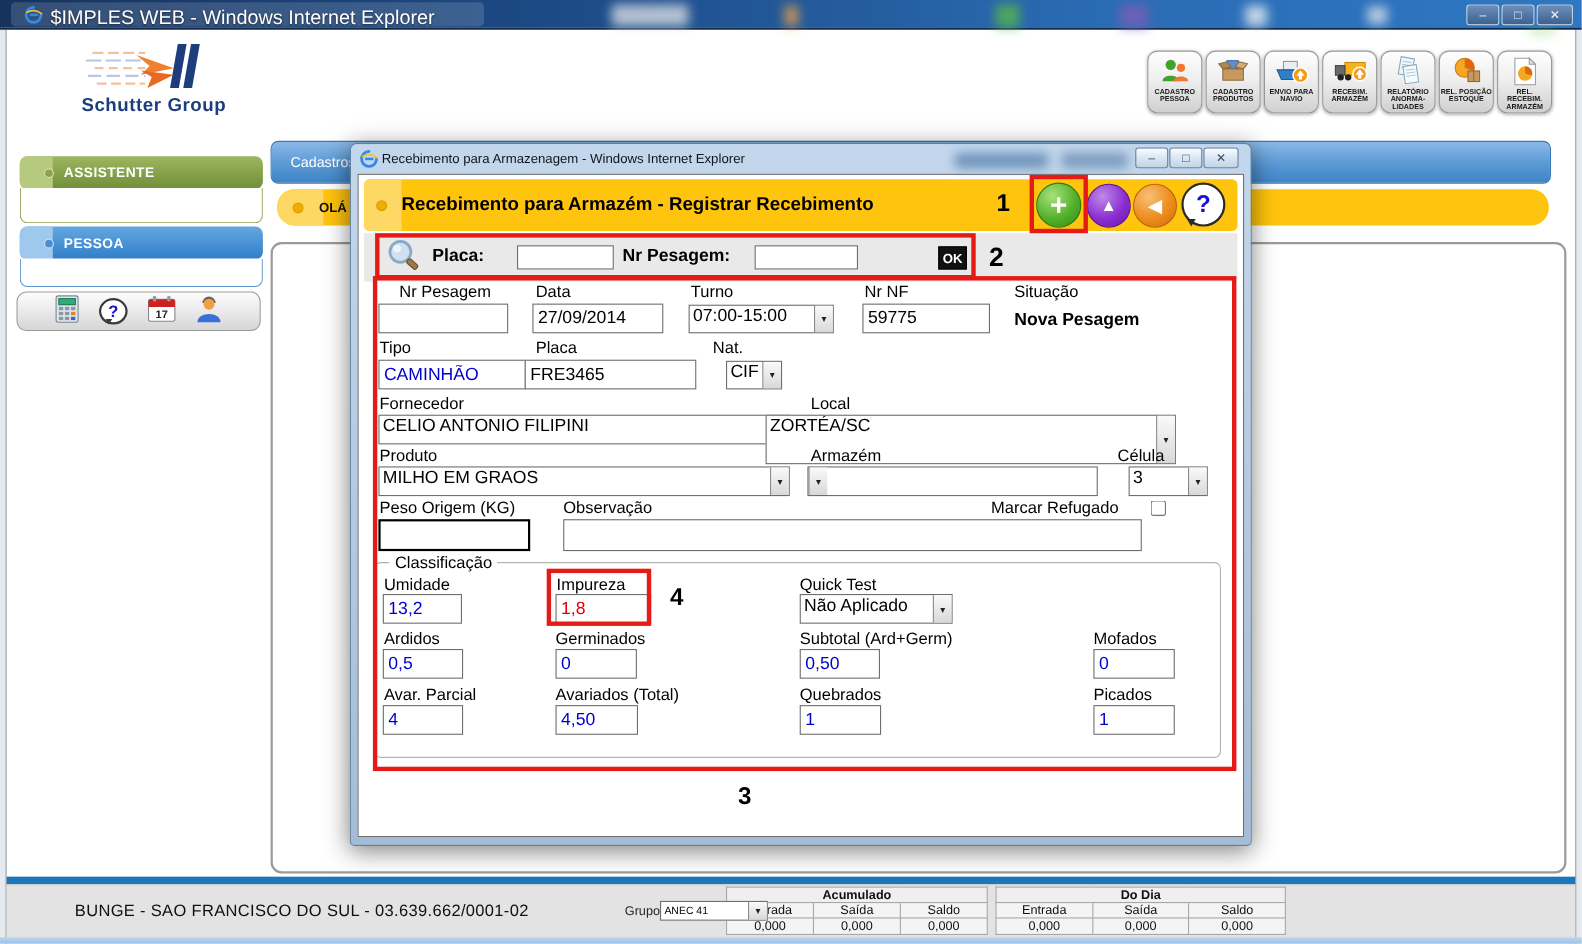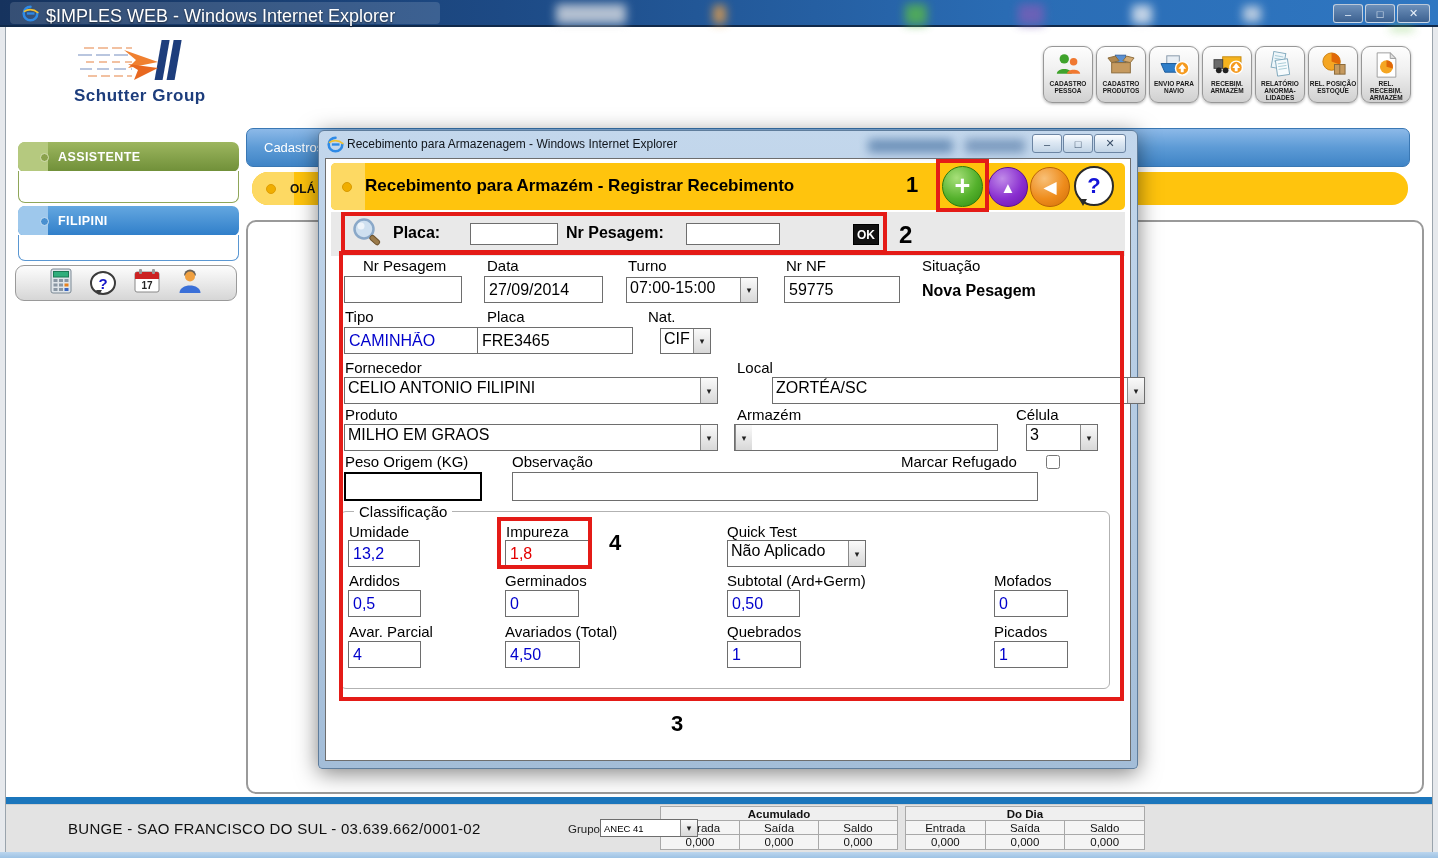--- a/index.html
+++ b/index.html
@@ -259,21 +259,21 @@
 
   <div class="abs acc-hdr" style="top:142px;background:linear-gradient(#9db65f,#6f8f38)">
     <div class="notch" style="background:#b5c97f"></div>
     <div class="dot" style="background:#8aa24c;border:1px solid #d6e0b4"></div>
     <span class="t">ASSISTENTE</span>
   </div>
   <div class="abs acc-body" style="top:171px;height:32px;border:1px solid #8fa659;border-top:0"></div>
   <div class="abs acc-hdr" style="top:206px;background:linear-gradient(#64a7e0,#2f7ec9)">
     <div class="notch" style="background:#9ec8ec"></div>
     <div class="dot" style="background:#4a90d0;border:1px solid #c8e0f4"></div>
-    <span class="t">FILIPINI</span>
+    <span class="t">PESSOA</span>
   </div>
   <div class="abs acc-body" style="top:235px;height:26px;border:1px solid #5a97d2;border-top:0"></div>
 
   <div class="abs tray">
     <span>
       <svg width="22" height="26" viewBox="0 0 22 26">
         <rect x="1" y="1" width="20" height="24" rx="2" fill="#dfe5ea" stroke="#7a8894"></rect>
         <rect x="3.5" y="3.5" width="15" height="5.5" fill="#2fae7c" stroke="#1a7a54"></rect>
         <g fill="#8a97a4">
             <rect x="3.5" y="11" width="4" height="3"></rect>
@@ -334,21 +334,21 @@
       <td class="hh">Saída</td>
       <td class="hh">Saldo</td>
     </tr>
     <tr>
       <td class="vv">0,000</td>
       <td class="vv">0,000</td>
       <td class="vv">0,000</td>
     </tr>
   </tbody>
     </table>
-  <table class="ftable" style="left:905px;top:806px;width:240px">
+  <table class="ftable" style="left:905px;top:806px;width:264px">
     <tbody>
         <tr>
           <td class="tt" colspan="3">Do Dia</td>
         </tr>
     <tr>
       <td class="hh">Entrada</td>
       <td class="hh">Saída</td>
       <td class="hh">Saldo</td>
     </tr>
     <tr>
@@ -420,21 +420,21 @@
     <span class="txt">CIF</span>
     <span class="arw">▾</span>
   </div>
 
   <div class="abs lbl" style="left:345px;top:359px">Fornecedor</div>
   <div class="abs lbl" style="left:737px;top:359px">Local</div>
   <div class="sel" style="left:344px;top:377px;width:374px;height:27px">
     <span class="txt">CELIO ANTONIO FILIPINI</span>
     <span class="arw">▾</span>
   </div>
-  <div class="sel" style="left:772px;top:377px;width:373px;height:27px">
+  <div class="sel" style="left:696px;top:377px;width:373px;height:45px">
     <span class="txt">ZORTÉA/SC</span>
     <span class="arw">▾</span>
   </div>
 
   <div class="abs lbl" style="left:345px;top:406px">Produto</div>
   <div class="abs lbl" style="left:737px;top:406px">Armazém</div>
   <div class="abs lbl" style="left:1016px;top:406px">Célula</div>
   <div class="sel" style="left:344px;top:424px;width:374px;height:27px">
     <span class="txt">MILHO EM GRAOS</span>
     <span class="arw">▾</span>

